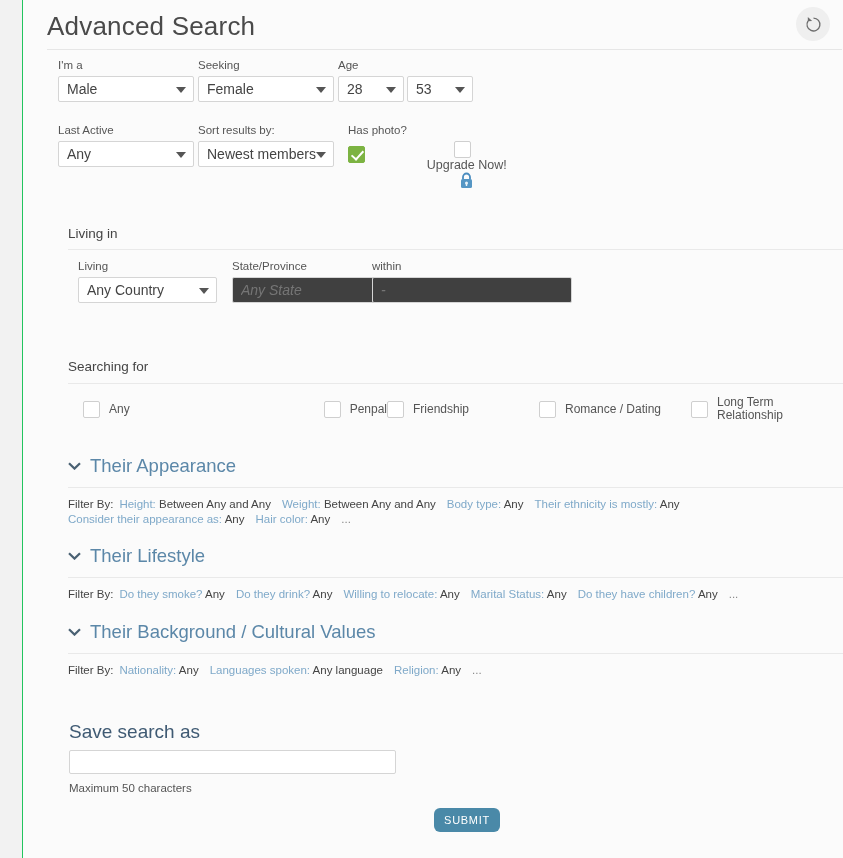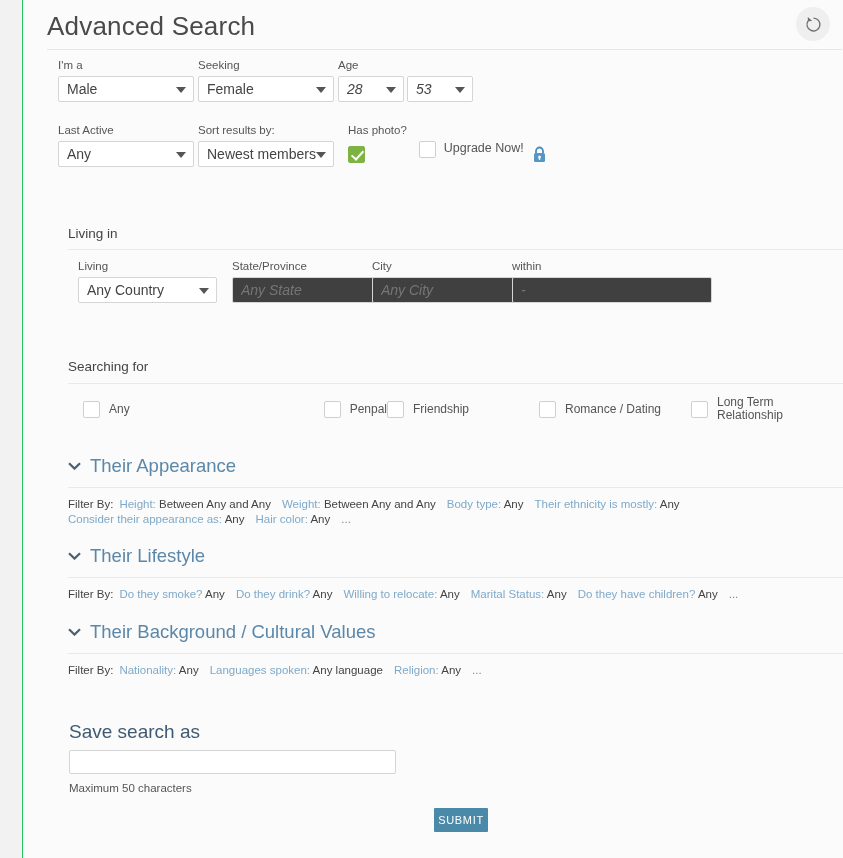--- a/index.html
+++ b/index.html
@@ -80,31 +80,31 @@
     left: 5px; top: 1px; width: 5px; height: 10px;
     border: solid #fff; border-width: 0 2px 2px 0;
     transform: rotate(42deg);
   }
 
   
   .row1 { position: absolute; left: 35px; top: 58px; display: flex; align-items: flex-end; }
   .g-ima   { width: 136px; }
   .g-seek  { width: 136px; margin-left: 4px; }
   .g-age   { margin-left: 4px; }
-  .age-wrap { display: flex; font-style: italic; }
+  .age-wrap { display: flex; }
   .age-wrap .sel { width: 66px; }
   .age-wrap .sel + .sel { margin-left: 3px; }
 
   
   .row2 { position: absolute; left: 35px; top: 123px; display: flex; align-items: flex-end; }
   .g-active { width: 136px; }
   .g-sort   { width: 136px; margin-left: 4px; }
   .g-photo  { margin-left: 14px; }
   .g-verif  { margin-left: 12px; }
-  .verif-line { display: flex; height: 26px; }
+  .verif-line { display: flex; align-items: center; height: 26px; flex-direction: column; }
   .upgrade-txt { font-size: 12.5px; color: #555; margin-left: 8px; }
   .lock { margin-left: 8px; display: flex; align-items: center; }
 
   
   .sec-h {
     position: absolute; left: 45px;
     font-size: 13.5px; color: #444;
   }
   .sec-rule {
     position: absolute; left: 45px; width: 793px; height: 1px; background: #e9e9e9;
@@ -158,23 +158,23 @@
     position: absolute; left: 46px; top: 750px;
     width: 327px; height: 24px;
     border: 1px solid #d5d5d5; border-radius: 2px; background: #fff;
   }
   .save-hint {
     position: absolute; left: 46px; top: 782px;
     font-size: 11.5px; color: #555;
   }
   .submit-btn {
     position: absolute; left: 411px; top: 808px;
-    width: 54px; height: 24px;
+    width: 66px; height: 24px;
     background: #4a89a8; color: #fff;
-    border: none; border-radius: 1px;
+    border: none; border-radius: 6px;
     font-size: 11px; font-family: "Liberation Sans", sans-serif;
     letter-spacing: .7px; cursor: pointer;
     display: flex; align-items: center; justify-content: center;
   }
 </style>
 </head>
 <body>
 
 <div id="page">
   <div class="card">
@@ -264,24 +264,20 @@
         <div class="fld-label">Living</div>
         <div class="sel">
           <span>Any Country</span>
           <span class="arrow"></span>
         </div>
       </div>
       <div class="g-state">
         <div class="fld-label">State/Province</div>
         <input class="txt" type="text" placeholder="Any State" style="">
       </div>
-      <div class="g-city">
-        <div class="fld-label">City</div>
-        <input class="txt" type="text" placeholder="Any City" style="">
-      </div>
       <div class="g-within">
         <div class="fld-label">within</div>
         <input class="txt" type="text" placeholder="-" style="">
       </div>
       <div class="kms">kms</div>
     </div>
 
     <div class="sec-h" style="top:359px;">Searching for</div>
     <div class="sec-rule" style="top:383px;"></div>
     <div class="row4">

